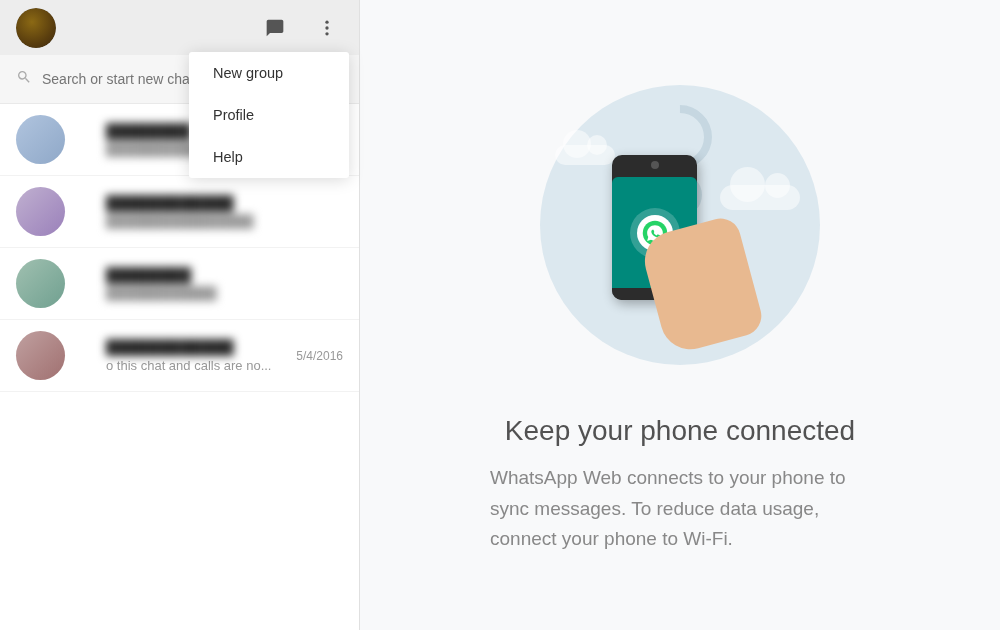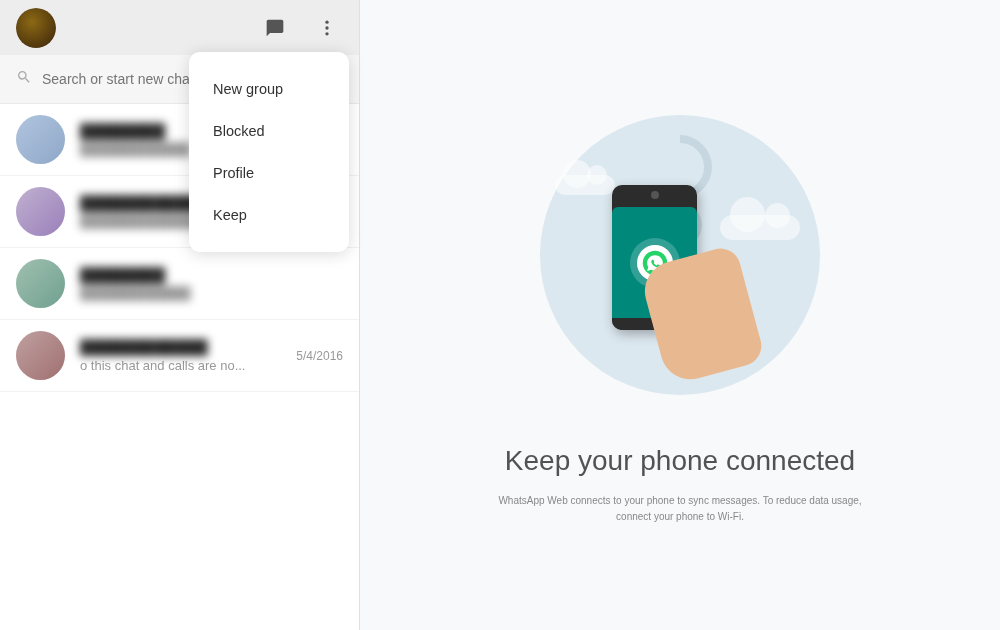--- a/index.html
+++ b/index.html
@@ -64,40 +64,40 @@
       border-bottom: 1px solid #f2f2f2; height: 72px;
     }
     .chat-avatar {
       width: 49px; height: 49px; border-radius: 50%; flex-shrink: 0;
       overflow: hidden; margin-right: 15px;
     }
     .chat-avatar-1 { background: linear-gradient(135deg, #b0c4de, #8fa8c8); }
     .chat-avatar-2 { background: linear-gradient(135deg, #c0b0d0, #9a80ba); }
     .chat-avatar-3 { background: linear-gradient(135deg, #a0c0b0, #70a090); }
     .chat-avatar-4 { background: linear-gradient(135deg, #c0a0a0, #a07070); }
-    .chat-info { flex: 1; min-width: 0; }
+    .chat-info { flex: 1; min-width: 0; margin-left: 26px; }
     .chat-name { font-size: 15px; font-weight: 500; color: #262626; white-space: nowrap; overflow: hidden; text-overflow: ellipsis; }
     .chat-preview { font-size: 13px; color: #999; white-space: nowrap; overflow: hidden; text-overflow: ellipsis; margin-top: 2px; }
     .chat-meta { text-align: right; min-width: 55px; }
     .chat-time { font-size: 12px; color: #999; }
 
     
     .blurred { filter: blur(4px); }
 
     
     .dropdown {
       position: absolute;
       top: 52px;
       right: 10px;
       background: #fff;
-      border-radius: 11px;
+      border-radius: 3px;
       box-shadow: 0 2px 16px rgba(0,0,0,0.15);
       z-index: 100;
       min-width: 160px;
-      padding: 16px 0;
+      padding: 0 0;
     }
     .dropdown-item {
       padding: 13px 24px;
       font-size: 14.5px;
       color: #333;
       cursor: pointer;
     }
 
     
     .right-panel {
@@ -202,23 +202,22 @@
     }
 
     .main-title {
       font-size: 28px;
       font-weight: 300;
       color: #525252;
       text-align: center;
       margin-bottom: 16px;
     }
     .main-desc {
-      font-size: 10px;
+      font-size: 19px;
       color: #888;
-      text-align: center;
       max-width: 380px;
       line-height: 1.6;
     }
 
     
     .cloud {
       position: absolute;
       background: rgba(255,255,255,0.5);
       border-radius: 50px;
     }
@@ -308,23 +307,22 @@
         <div class="chat-preview">o this chat and calls are no...</div>
       </div>
       <div class="chat-meta">
         <div class="chat-time">5/4/2016</div>
       </div>
     </div>
   </div>
 
   <div class="dropdown">
     <div class="dropdown-item">New group</div>
-    <div class="dropdown-item">Blocked</div>
     <div class="dropdown-item">Profile</div>
-    <div class="dropdown-item">Keep</div>
+    <div class="dropdown-item">Help</div>
   </div>
 
 </div>
 
 <div class="right-panel">
 
   <div class="illustration">
     <div class="big-circle">
       <div class="cloud-1 cloud"></div>
       <div class="cloud-2 cloud"></div>

